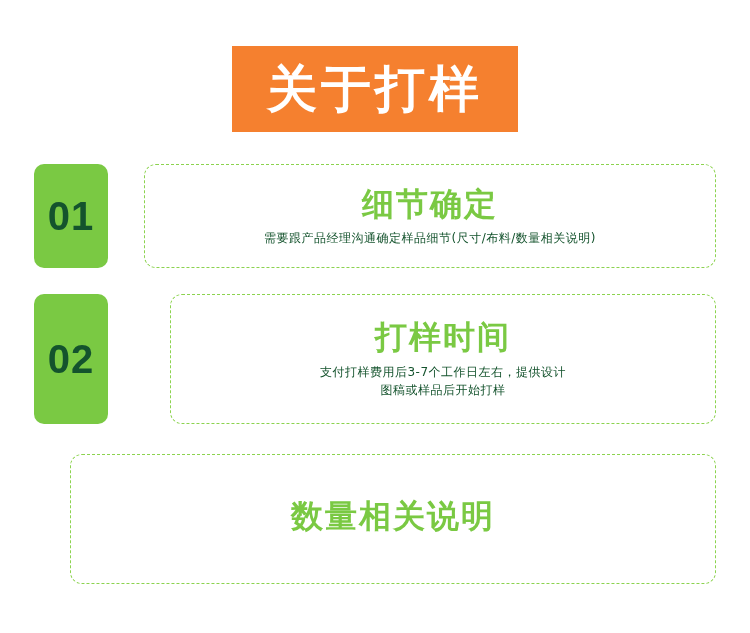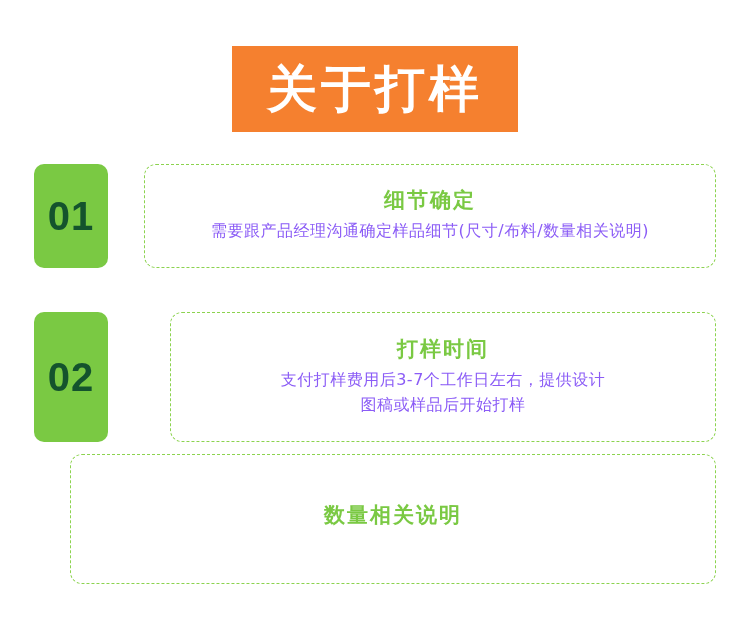--- a/index.html
+++ b/index.html
@@ -42,21 +42,21 @@
 
   
   .row {
     position: absolute;
     left: 34px;
     width: 682px;
     display: flex;
     align-items: stretch;
   }
   .row-1 { top: 164px; height: 104px; }
-  .row-2 { top: 312px; height: 130px; gap: 26px; }
+  .row-2 { top: 294px; height: 130px; gap: 26px; }
   .row-3 { top: 454px; height: 130px; }
 
   .num-badge {
     width: 74px;
     flex: 0 0 74px;
     background: #7ac943;
     border-radius: 10px;
     display: flex;
     align-items: center;
     justify-content: center;
@@ -75,29 +75,29 @@
     background: #ffffff;
     display: flex;
     flex-direction: column;
     align-items: center;
     justify-content: center;
     padding: 4px 12px;
     box-sizing: border-box;
   }
   .card-title {
     color: #7ac943;
-    font-size: 21px;
+    font-size: 32px;
     font-weight: bold;
     letter-spacing: 2px;
     line-height: 1.2;
     margin-bottom: 6px;
   }
   .card-line {
-    color: #8b5cf6;
-    font-size: 16px;
+    color: #14532d;
+    font-size: 12px;
     line-height: 1.55;
     text-align: center;
     letter-spacing: 0.5px;
   }
 </style>
 </head>
 <body>
 
 <div class="page">
 

